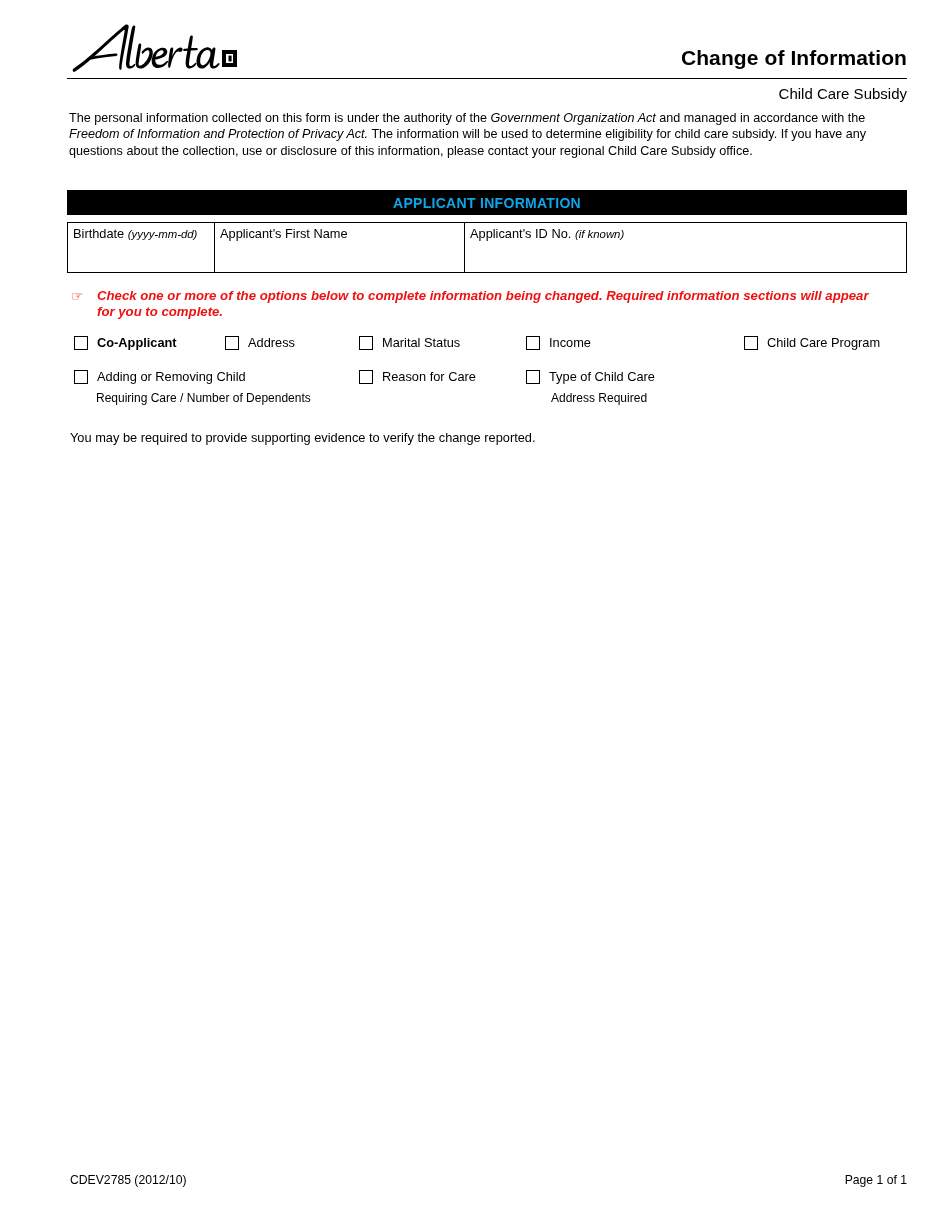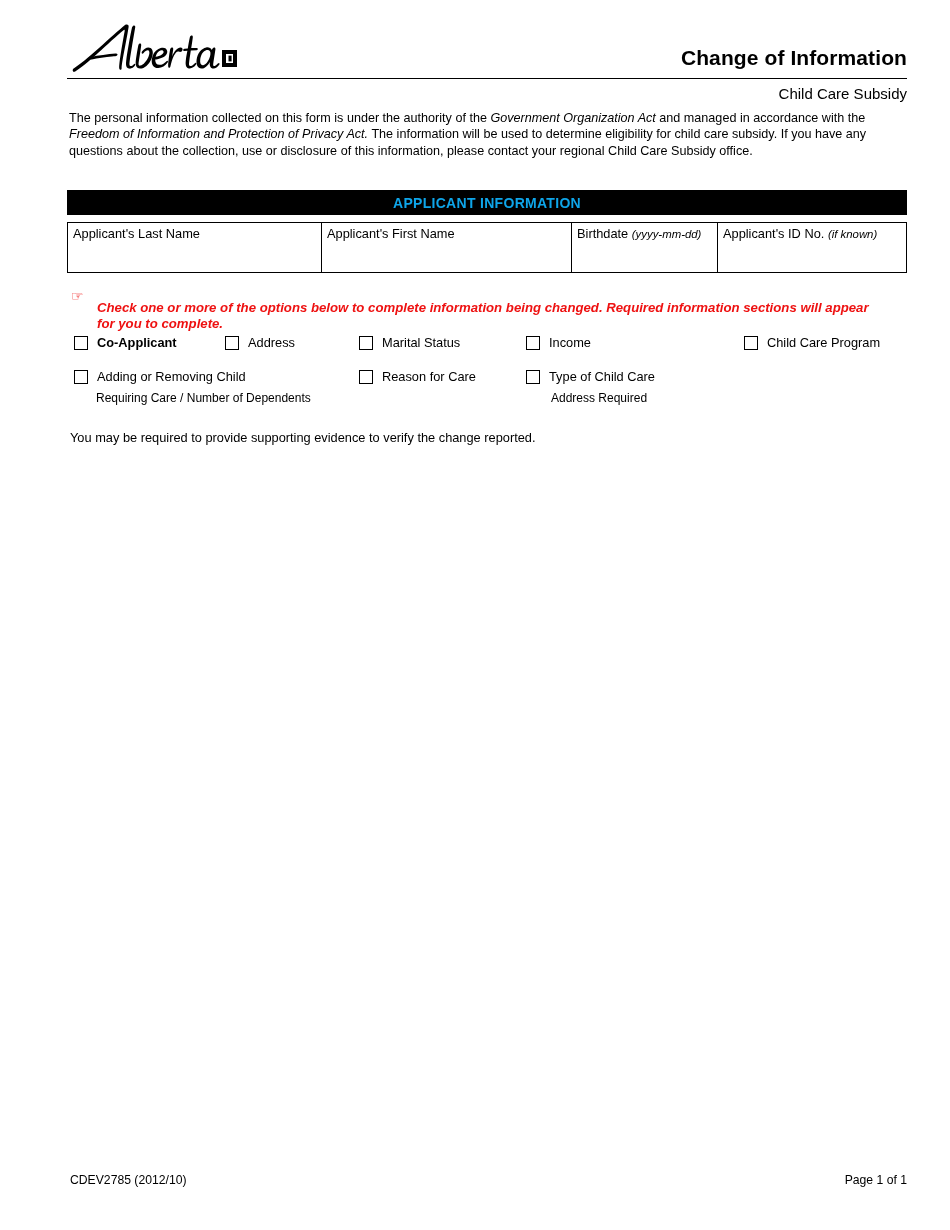--- a/index.html
+++ b/index.html
@@ -141,21 +141,20 @@
     left: 0;
     top: 0;
     font-size: 14px;
     font-style: normal;
     font-weight: normal;
     line-height: 16px;
   }
   .instruction .itext {
     display: block;
     margin-left: 26px;
-    margin-top: 12px;
   }
 
   
   .options { position: absolute; left: 0; top: 0; }
   .opt {
     position: absolute;
     display: flex;
     align-items: flex-start;
     white-space: nowrap;
   }
@@ -239,33 +238,30 @@
   <div class="title-sub">Child Care Subsidy</div>
 
   <div class="privacy"><span>The personal information collected on this form is under the authority of the </span><i>Government Organization Act</i><span> and managed in accordance with the </span><i>Freedom of Information and Protection of Privacy Act.</i><span> The information will be used to determine eligibility for child care subsidy. If you have any questions about the collection, use or disclosure of this information, please contact your regional Child Care Subsidy office.</span></div>
 
   <div class="section-bar">
     <span>APPLICANT INFORMATION</span>
   </div>
 
   <div class="applicant-table">
 
-    <div class="cell cell-last">
-      <span>Applicant's Last Name</span>
-    </div>
-
-    <div class="cell cell-first">
-      <span>Applicant's First Name</span>
-    </div>
 
     <div class="cell cell-birth">
       <span>Birthdate</span>
       <span class="hint">(yyyy-mm-dd)</span>
     </div>
 
+    <div class="cell cell-first">
+      <span>Applicant's First Name</span>
+    </div>
+
     <div class="cell cell-id">
       <span>Applicant's ID No.</span>
       <span class="hint">(if known)</span>
     </div>
   </div>
 
   <div class="instruction">
     <span class="hand">☞</span>
     <span class="itext">Check one or more of the options below to complete information being changed.  Required information sections will appear for you to complete.</span>
   </div>

